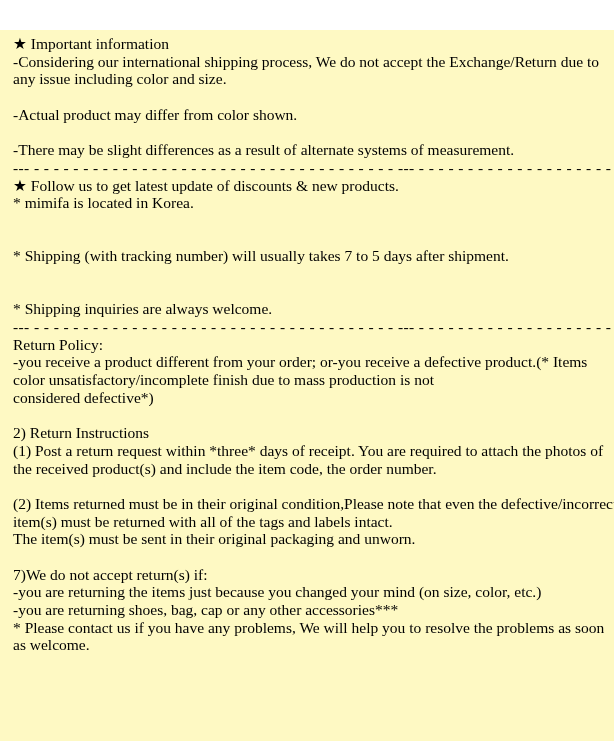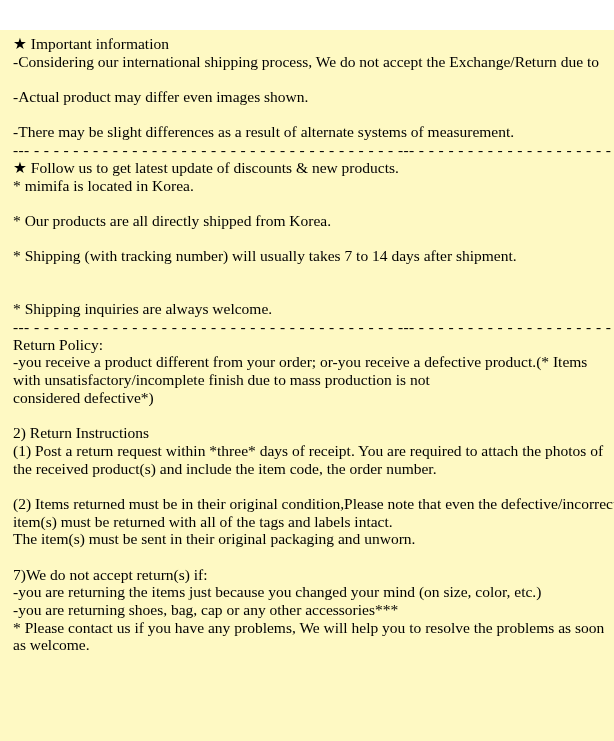--- a/index.html
+++ b/index.html
@@ -35,38 +35,38 @@
     letter-spacing: 0.4px;
   }
 </style>
 </head>
 <body>
 
 <div class="page">
   <div class="doc" id="doc-body">
       <div class="line">★ Important information</div>
       <div class="line">-Considering our international shipping process, We do not accept the Exchange/Return due to</div>
+      <div class="line">any issue including color and size.</div>
       <div class="line"></div>
-      <div class="line">-Actual product may differ even images shown.</div>
+      <div class="line">-Actual product may differ from color shown.</div>
       <div class="line"></div>
       <div class="line">-There may be slight differences as a result of alternate systems of measurement.</div>
       <div class="line sep">--- - - - - - - - - - - - - - - - - - - - - - - - - - - - - - - - - - - - - - --- - - - - - - - - - - - - - - - - - - - - - - - - - - - - -</div>
       <div class="line">★ Follow us to get latest update of discounts &amp; new products.</div>
       <div class="line">* mimifa is located in Korea.</div>
       <div class="line"></div>
-      <div class="line">* Our products are all directly shipped from Korea.</div>
       <div class="line"></div>
-      <div class="line">* Shipping (with tracking number) will usually takes 7 to 14 days after shipment.</div>
+      <div class="line">* Shipping (with tracking number) will usually takes 7 to 5 days after shipment.</div>
       <div class="line"></div>
       <div class="line"></div>
       <div class="line">* Shipping inquiries are always welcome.</div>
       <div class="line sep">--- - - - - - - - - - - - - - - - - - - - - - - - - - - - - - - - - - - - - - --- - - - - - - - - - - - - - - - - - - - - - - - - - - - - -</div>
       <div class="line">Return Policy:</div>
       <div class="line">-you receive a product different from your order; or-you receive a defective product.(* Items</div>
-      <div class="line">with unsatisfactory/incomplete finish due to mass production is not</div>
+      <div class="line">color unsatisfactory/incomplete finish due to mass production is not</div>
       <div class="line">considered defective*)</div>
       <div class="line"></div>
       <div class="line">2) Return Instructions</div>
       <div class="line">(1) Post a return request within *three* days of receipt. You are required to attach the photos of</div>
       <div class="line">the received product(s) and include the item code, the order number.</div>
       <div class="line"></div>
       <div class="line">(2) Items returned must be in their original condition,Please note that even the defective/incorrect</div>
       <div class="line">item(s) must be returned with all of the tags and labels intact.</div>
       <div class="line">The item(s) must be sent in their original packaging and unworn.</div>
       <div class="line"></div>

